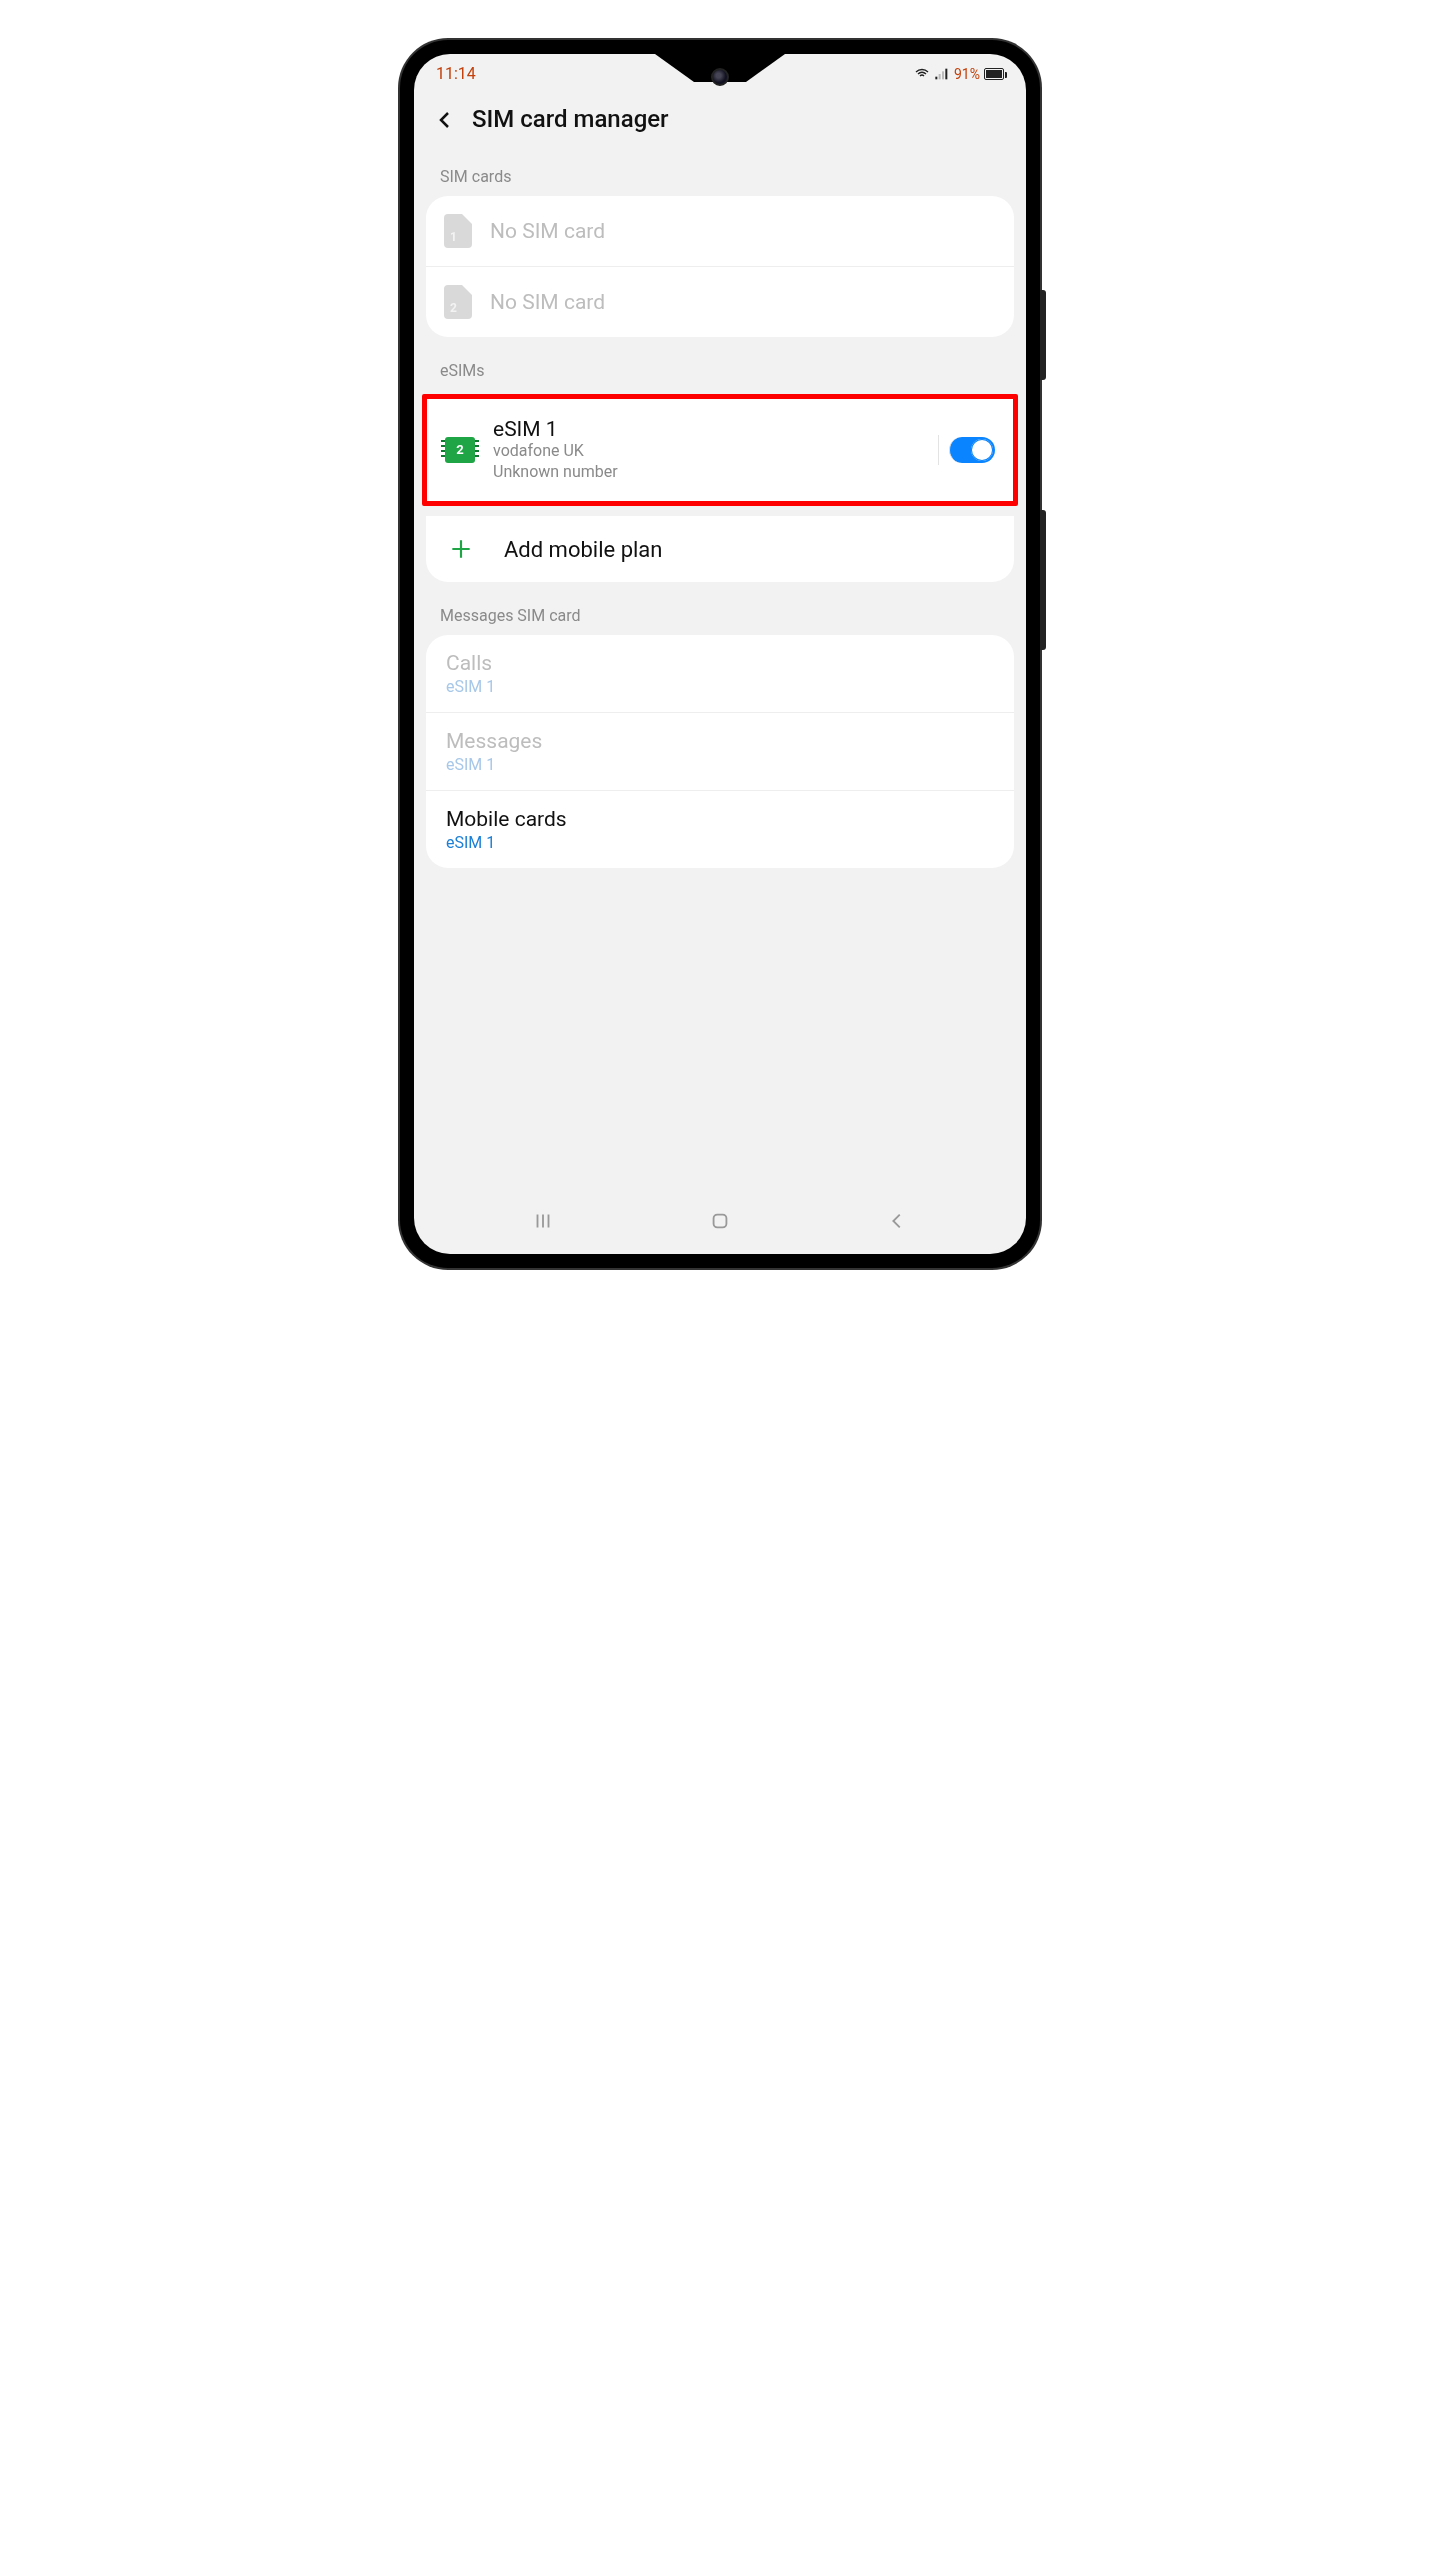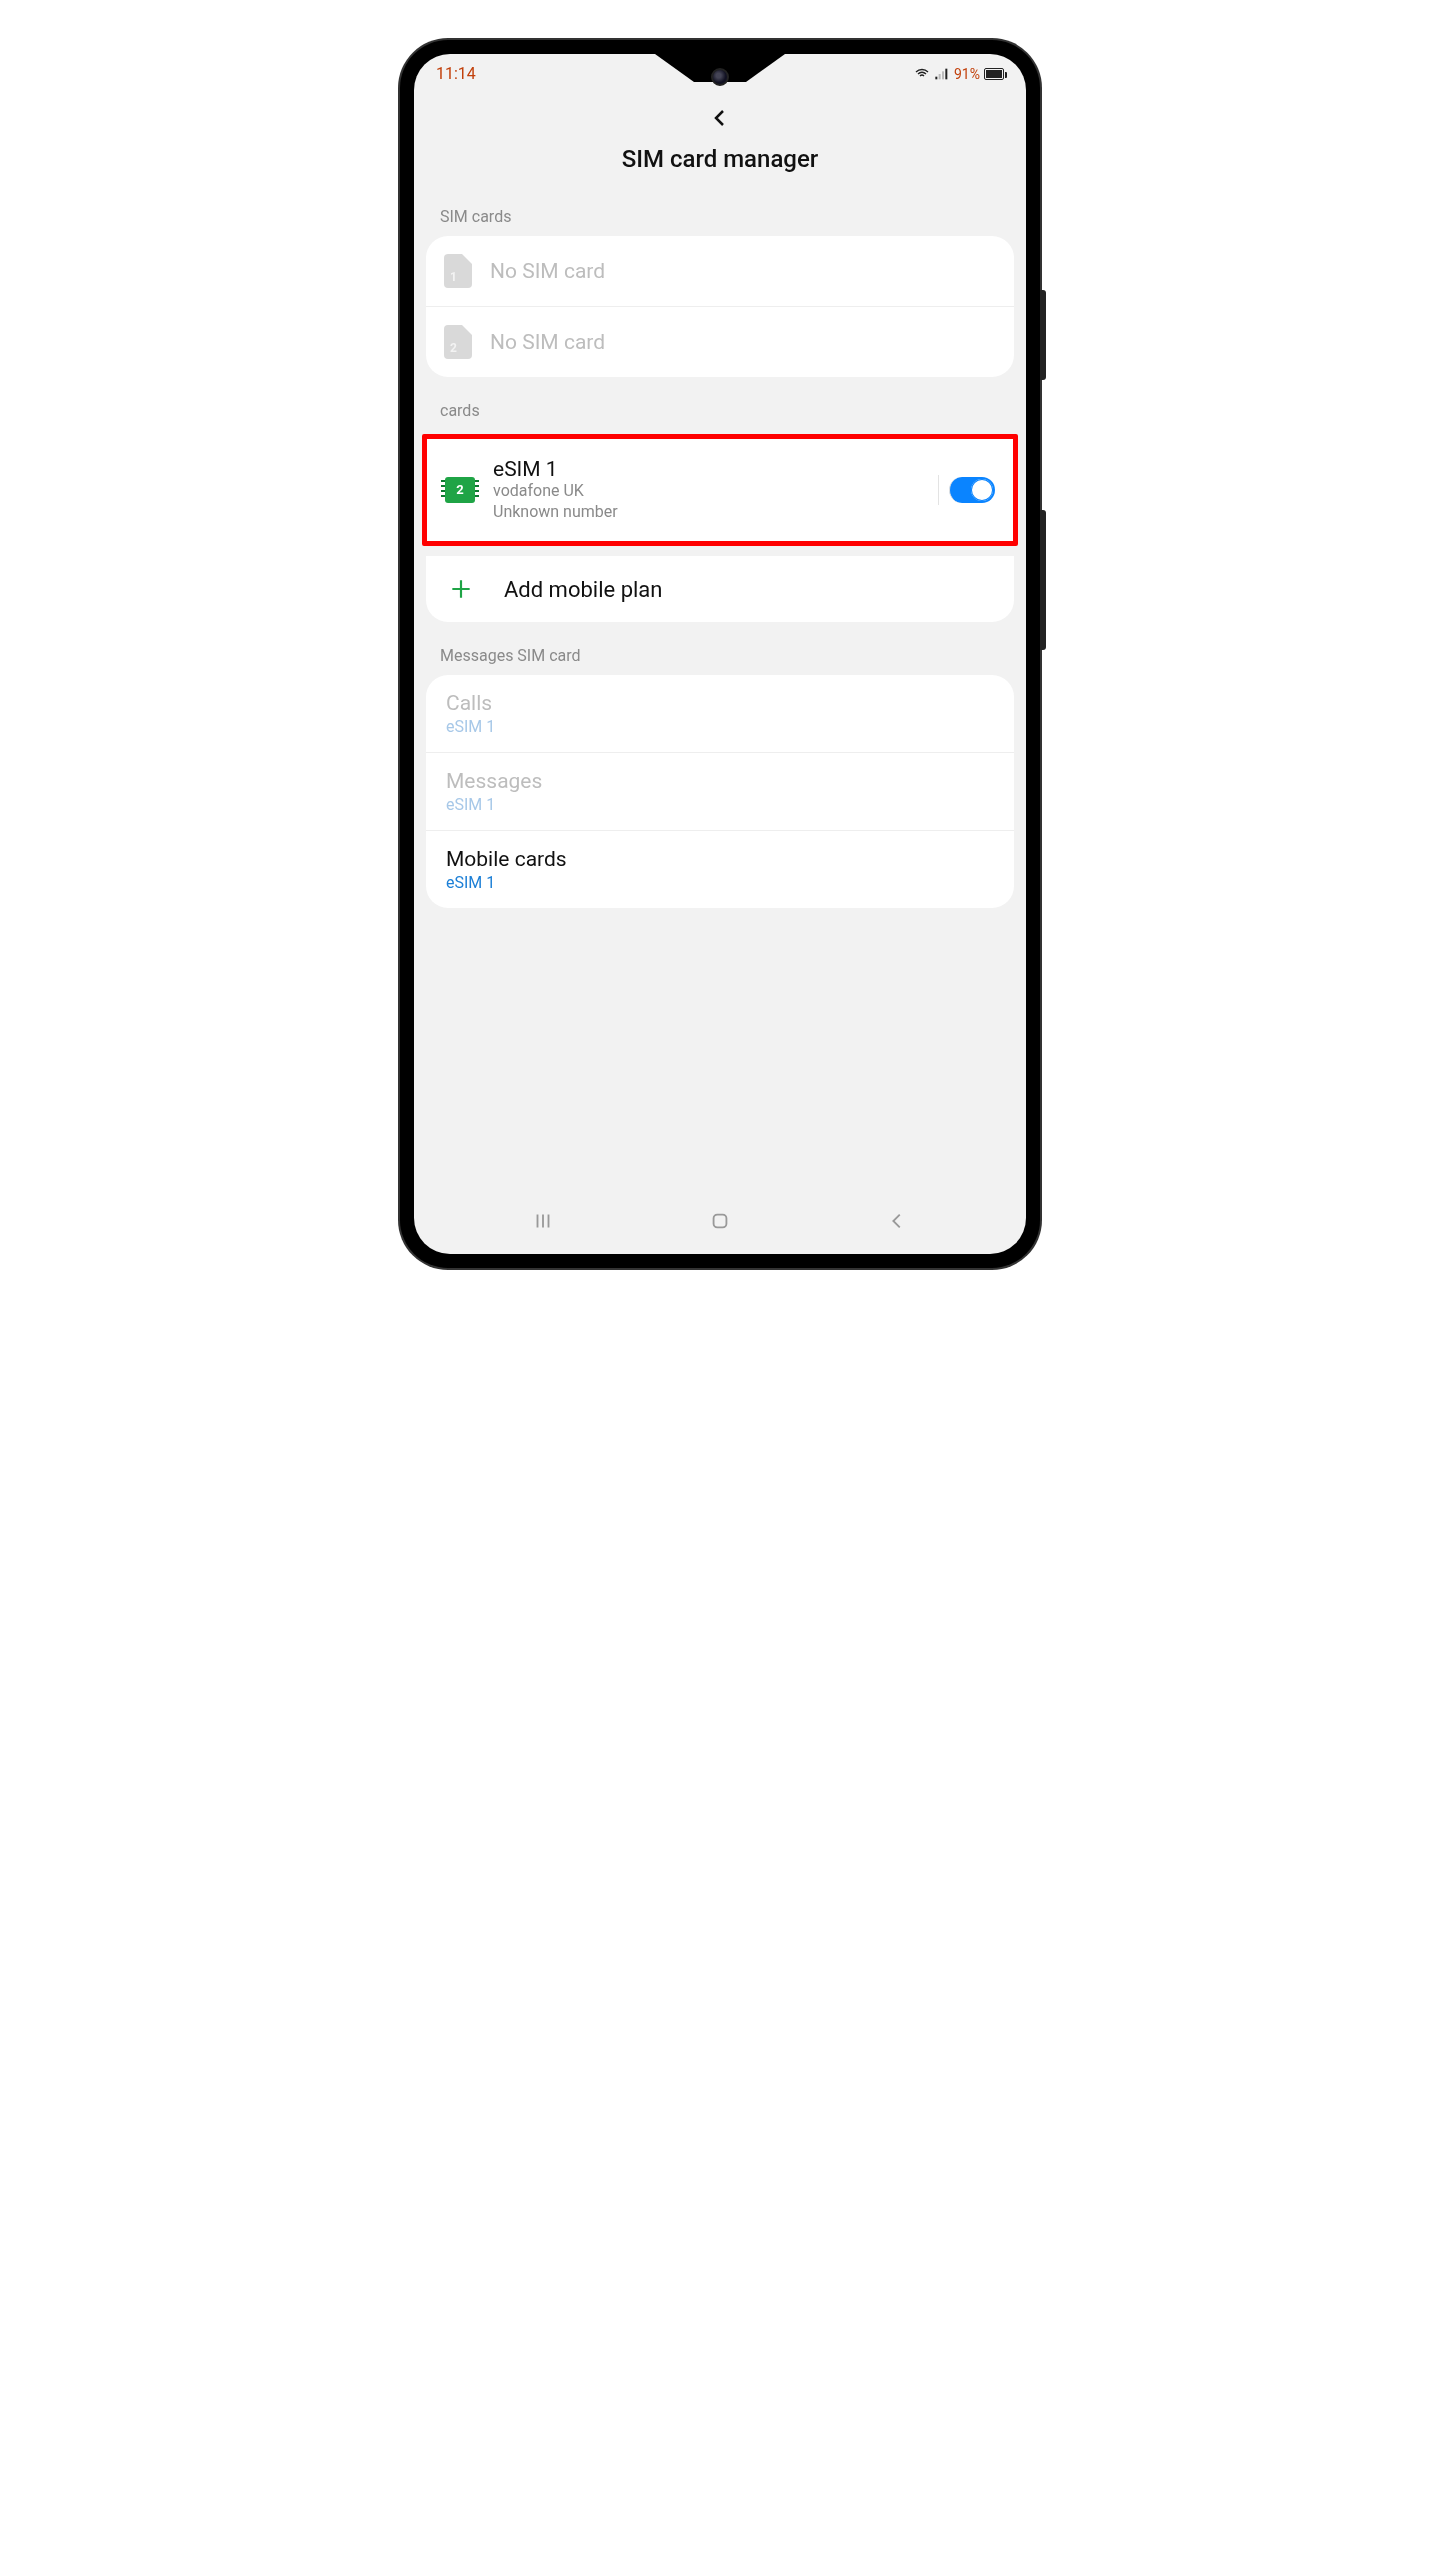--- a/index.html
+++ b/index.html
@@ -65,23 +65,22 @@
     font-size: 16px;
     color: #c2410c;
   }
   .status-right { display:flex; align-items:center; gap:4px; font-size:14px;}
   .status-right svg { width:16px; height:16px; }
   .battery-icon { width:20px; height:12px; border:1.5px solid #222; border-radius:2px; position:relative; display:inline-block;}
   .battery-icon::after{content:'';position:absolute;right:-4px;top:3px;width:2px;height:6px;background:#222;border-radius:0 1px 1px 0;}
   .battery-fill{position:absolute;left:1px;top:1px;bottom:1px;width:88%;background:#222;}
   
   .app-header {
-    display:flex; align-items:center; gap:14px;
+    display:flex; align-items:flex-end; gap:14px;
     padding: 16px 18px 26px;
-    flex-direction: column;
   }
   .back-chevron { width:26px; height:26px; display:flex; align-items:center; justify-content:center;}
   .page-title { font-size: 24px; font-weight:500; color:#111;}
   
   .section-label {
     font-size:16px; color:#8a8a8a; padding: 8px 26px 10px;
   }
   .card {
     background:#fff; margin:0 12px; border-radius:22px;
     padding: 0;
@@ -204,21 +203,21 @@
         <div class="row-text">No SIM card</div>
       </div>
       <div class="row">
         <div class="sim-icon gray">
             <span class="num">2</span>
           </div>
         <div class="row-text">No SIM card</div>
       </div>
     </div>
 
-    <div class="section-label">cards</div>
+    <div class="section-label">eSIMs</div>
 
     <div class="highlight-box">
       <div class="card">
         <div class="row">
           <div class="chip-icon">
               <span>2</span>
             </div>
           <div class="esim-block">
             <div class="esim-title">eSIM 1</div>
             <div class="esim-sub">vodafone UK</div>

